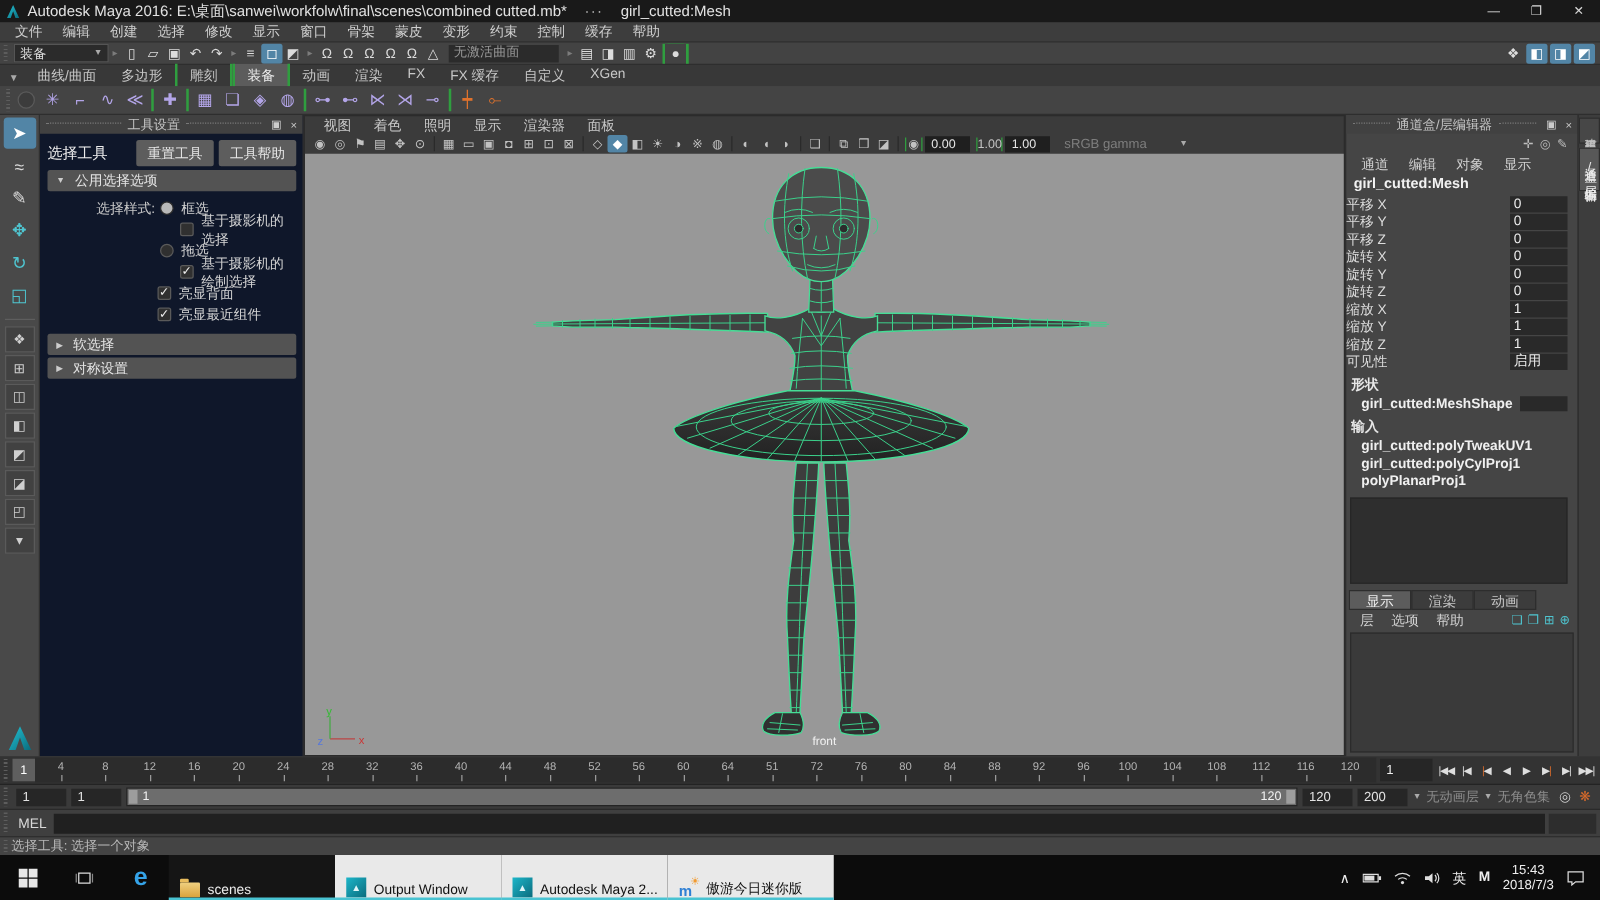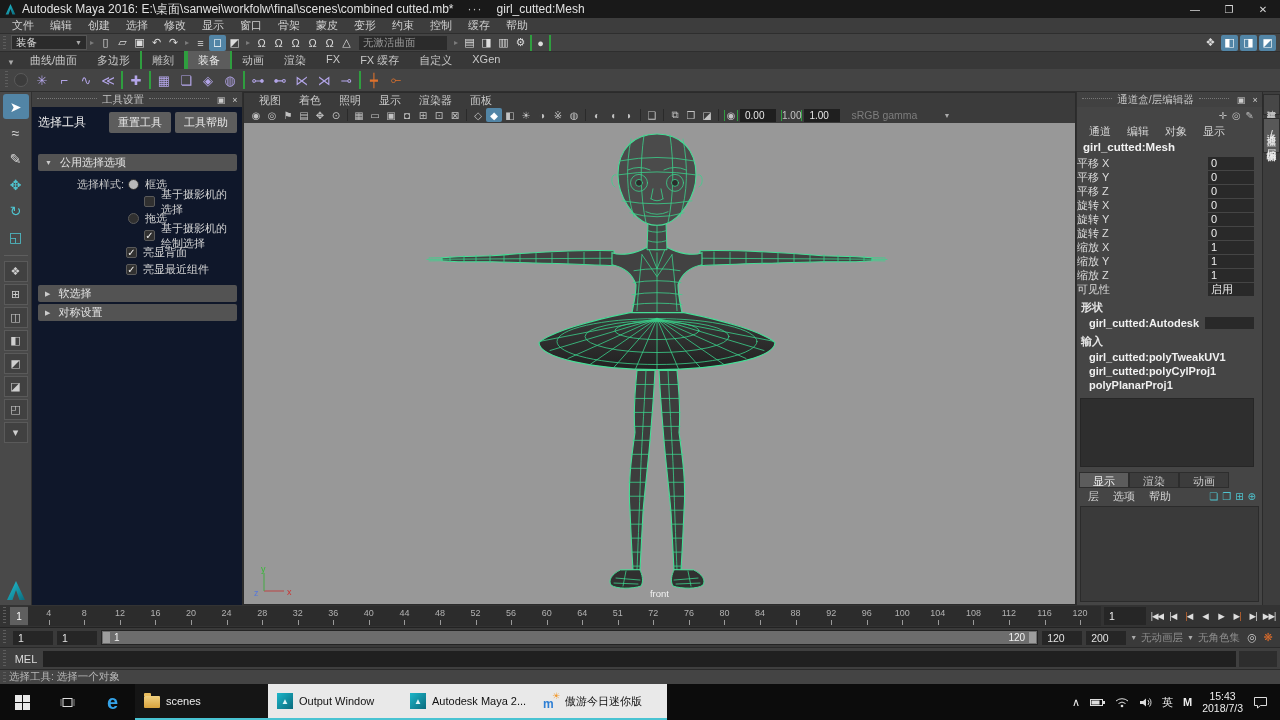--- a/index.html
+++ b/index.html
@@ -40,21 +40,21 @@
   .tb-tool.active{background:#5285a6;border-radius:3px;color:#fff}
   .tb-tool.teal{color:#4fc4cf}
   .tb-div{width:24px;height:1px;background:#5e5e5e;margin:5px 0}
   .tb-layout{width:24px;height:21px;border:1px solid #5a5a5a;background:#414141;display:flex;align-items:center;justify-content:center;font-size:11px;color:#cfcfcf;margin-bottom:2px}
   .tb-logo{margin-top:auto;margin-bottom:2px;width:26px;height:24px}
   .tool-settings{width:211px;background:#0f172a;border-right:1px solid #2e2e2e;display:flex;flex-direction:column}
   .panel-header{height:15px;display:flex;align-items:center;background:#414141;font-size:10.5px;color:#c4c4c4;flex:0 0 auto}
   .dash{flex:1;height:4px;border-top:1px dotted #787878;margin:0 5px}
   .ph-ic{width:14px;text-align:center;font-size:9px;color:#ccc}
   .ts-body{padding:5px 5px 0 6px;flex:1}
-  .ts-row1{display:flex;align-items:center;margin-bottom:21px}
+  .ts-row1{display:flex;align-items:center;margin-bottom:3px}
   .ts-toolname{font-size:12px;color:#ececec;flex:1}
   .ts-btn{background:#5d5d5d;border-radius:2px;padding:3px 9px;font-size:11px;color:#e8e8e8;margin-left:4px}
   .frame{background:#535353;border-radius:2px;height:17px;display:flex;align-items:center;padding-left:7px;font-size:11px;color:#e4e4e4;margin-bottom:2px}
   .frame .arr{font-size:7px;margin-right:8px;color:#ccc}
   .frame-body{padding:3px 0 7px}
   .opt-row{display:flex;align-items:center;height:17px;font-size:11px;color:#d4d4d4}
   .opt-label{width:86px;text-align:right;margin-right:4px;color:#c8c8c8}
   .radio{width:11px;height:11px;border-radius:50%;background:#b9b9b9;margin-right:6px;flex:0 0 auto;border:1px solid #2c2c2c}
   .radio.off{background:#303030;border-color:#5a5a5a}
   .chk{width:11px;height:11px;border-radius:2px;background:#303030;border:1px solid #5a5a5a;margin-right:6px;flex:0 0 auto;display:flex;align-items:center;justify-content:center;font-size:10px;color:#f0f0f0}
@@ -120,21 +120,21 @@
   .command{height:22px;background:#3f3f3f;border-bottom:1px solid #2a2a2a;display:flex;align-items:center;flex:0 0 auto}
   .cmd-label{width:34px;text-align:center;color:#dadada;font-size:11px}
   .cmd-input{flex:1;height:16px;background:#202020;border:none;outline:none;color:#ddd;font-family:"Liberation Mono","DejaVu Sans Mono",monospace;font-size:11px;padding:0 4px}
   .cmd-out{width:38px;height:16px;background:#2d2d2d;margin:0 3px}
   .helpline{height:14px;background:#444;display:flex;align-items:center;font-size:10.5px;color:#b8b8b8;flex:0 0 auto}
   .taskbar{height:36px;background:#0c0c0c;display:flex;align-items:stretch;color:#eee;flex:0 0 auto}
   .tb-sys{width:45px;display:flex;align-items:center;justify-content:center}
   .win-logo{width:15px;height:15px;display:grid;grid-template-columns:7px 7px;grid-template-rows:7px 7px;gap:1px}
   .win-logo span{background:#e8e8e8}
   .edge-e{font-size:20px;font-weight:bold;color:#35a3e8;line-height:1}
-  .tb-app{display:flex;align-items:center;gap:6px;padding:0 9px;width:133px;border-bottom:2px solid #49c3d2;font-size:11px;overflow:hidden;white-space:nowrap}
+  .tb-app{display:flex;align-items:flex-end;gap:6px;padding:0 9px;width:133px;border-bottom:2px solid #49c3d2;font-size:11px;overflow:hidden;white-space:nowrap}
   .tb-app.dark{background:#151515;color:#ececec}
   .tb-app.light{background:#e9e9e9;color:#111}
   .tb-ic{width:16px;height:14px;flex:0 0 auto;position:relative}
   .tb-ic.folder-icon{background:linear-gradient(#f0d080,#d8a23c);border-radius:1px;height:12px;margin-top:2px}
   .tb-ic.folder-icon::before{content:"";position:absolute;top:-3px;left:0;width:7px;height:3px;background:#e9bd5e;border-radius:1px 1px 0 0}
   .tb-ic.maya-icon{background:linear-gradient(135deg,#1db6c9,#0a6b7d);display:flex;align-items:center;justify-content:center;height:16px}
   .tb-ic.maya-icon::after{content:"▲";color:#dff5f8;font-size:8px}
   .tb-ic.maxthon-icon{height:16px}
   .tb-ic.maxthon-icon::before{content:"☀";position:absolute;right:-1px;top:-2px;color:#f29a2e;font-size:9px}
   .tb-ic.maxthon-icon::after{content:"m";position:absolute;left:0;bottom:-2px;color:#2e7fd4;font-weight:bold;font-size:12px}
@@ -554,21 +554,21 @@
         <span class="cb-name">缩放 Z</span>
         <span class="cb-val">1</span>
       </div>
         <div class="cb-row">
         <span class="cb-name">可见性</span>
         <span class="cb-val">启用</span>
       </div>
       </div>
     <div class="cb-sec">形状</div>
     <div class="cb-shape-row">
-      <span class="cb-item">girl_cutted:Autodesk</span>
+      <span class="cb-item">girl_cutted:MeshShape</span>
       <span class="cb-shape-fill"></span>
     </div>
     <div class="cb-sec">输入</div>
     <div>
 
     <div class="cb-item">girl_cutted:polyTweakUV1</div>
         <div class="cb-item">girl_cutted:polyCylProj1</div>
         <div class="cb-item">polyPlanarProj1</div>
       </div>
     <div class="cb-spacer"></div>

